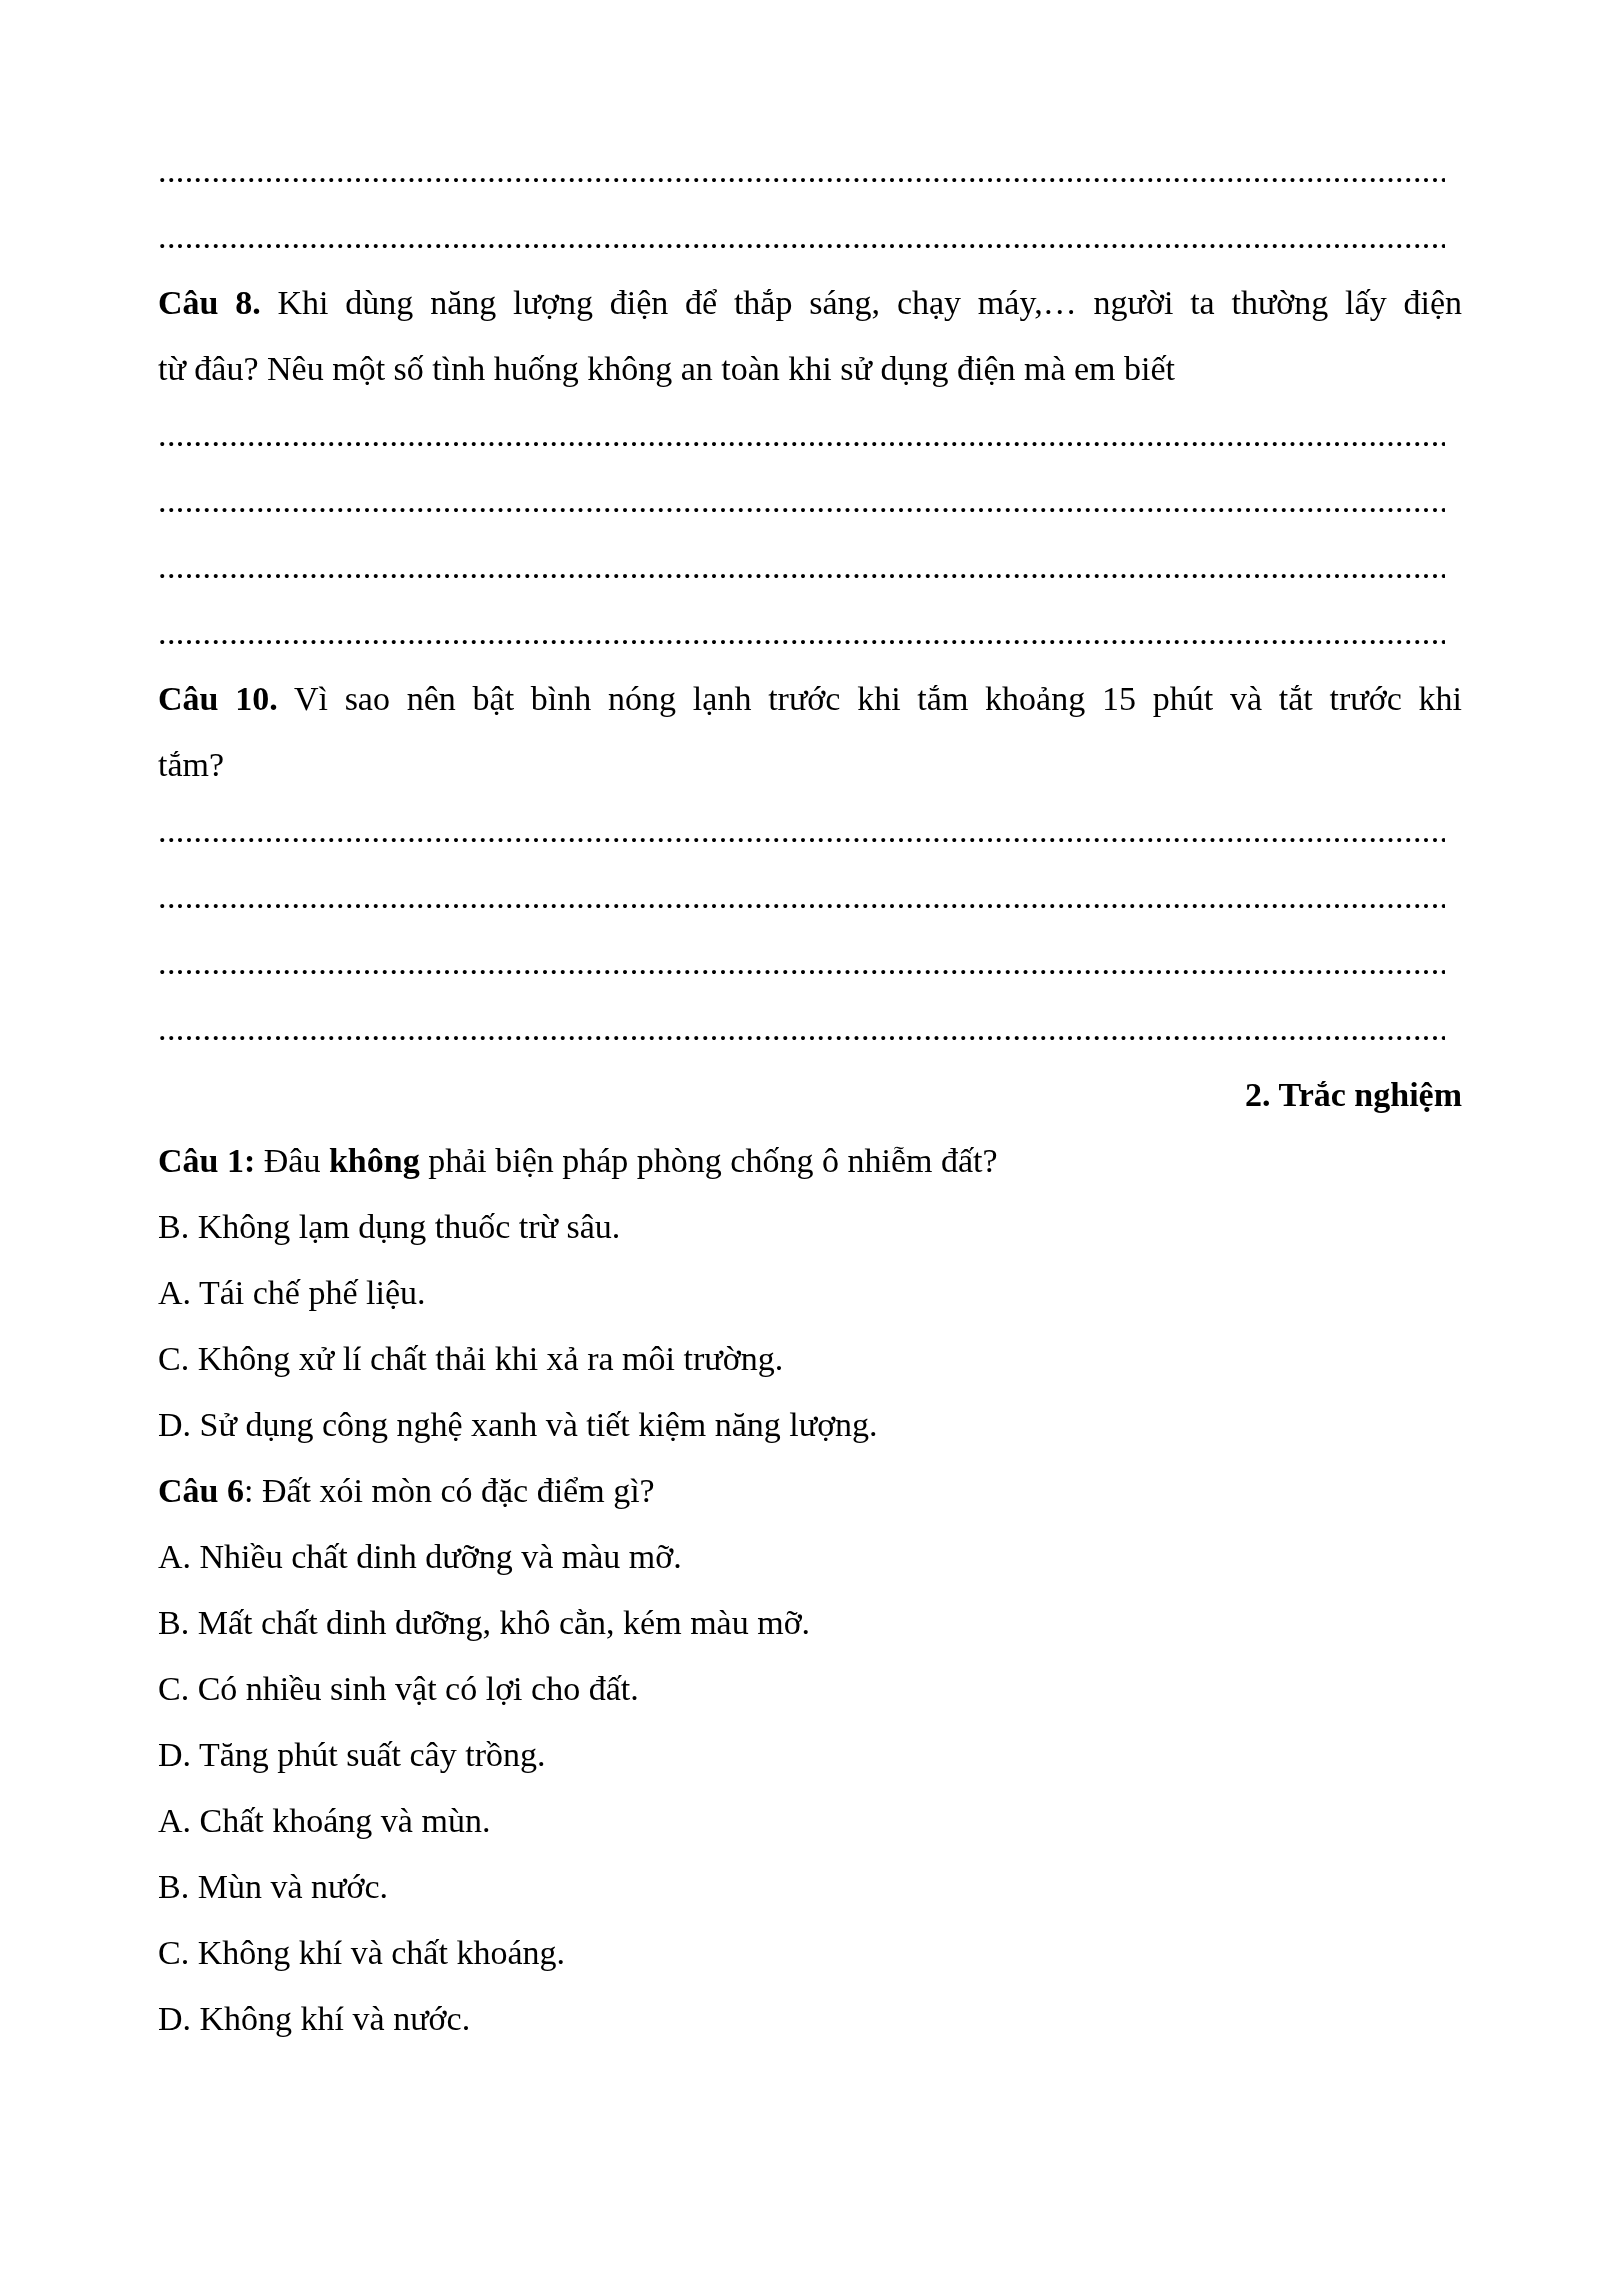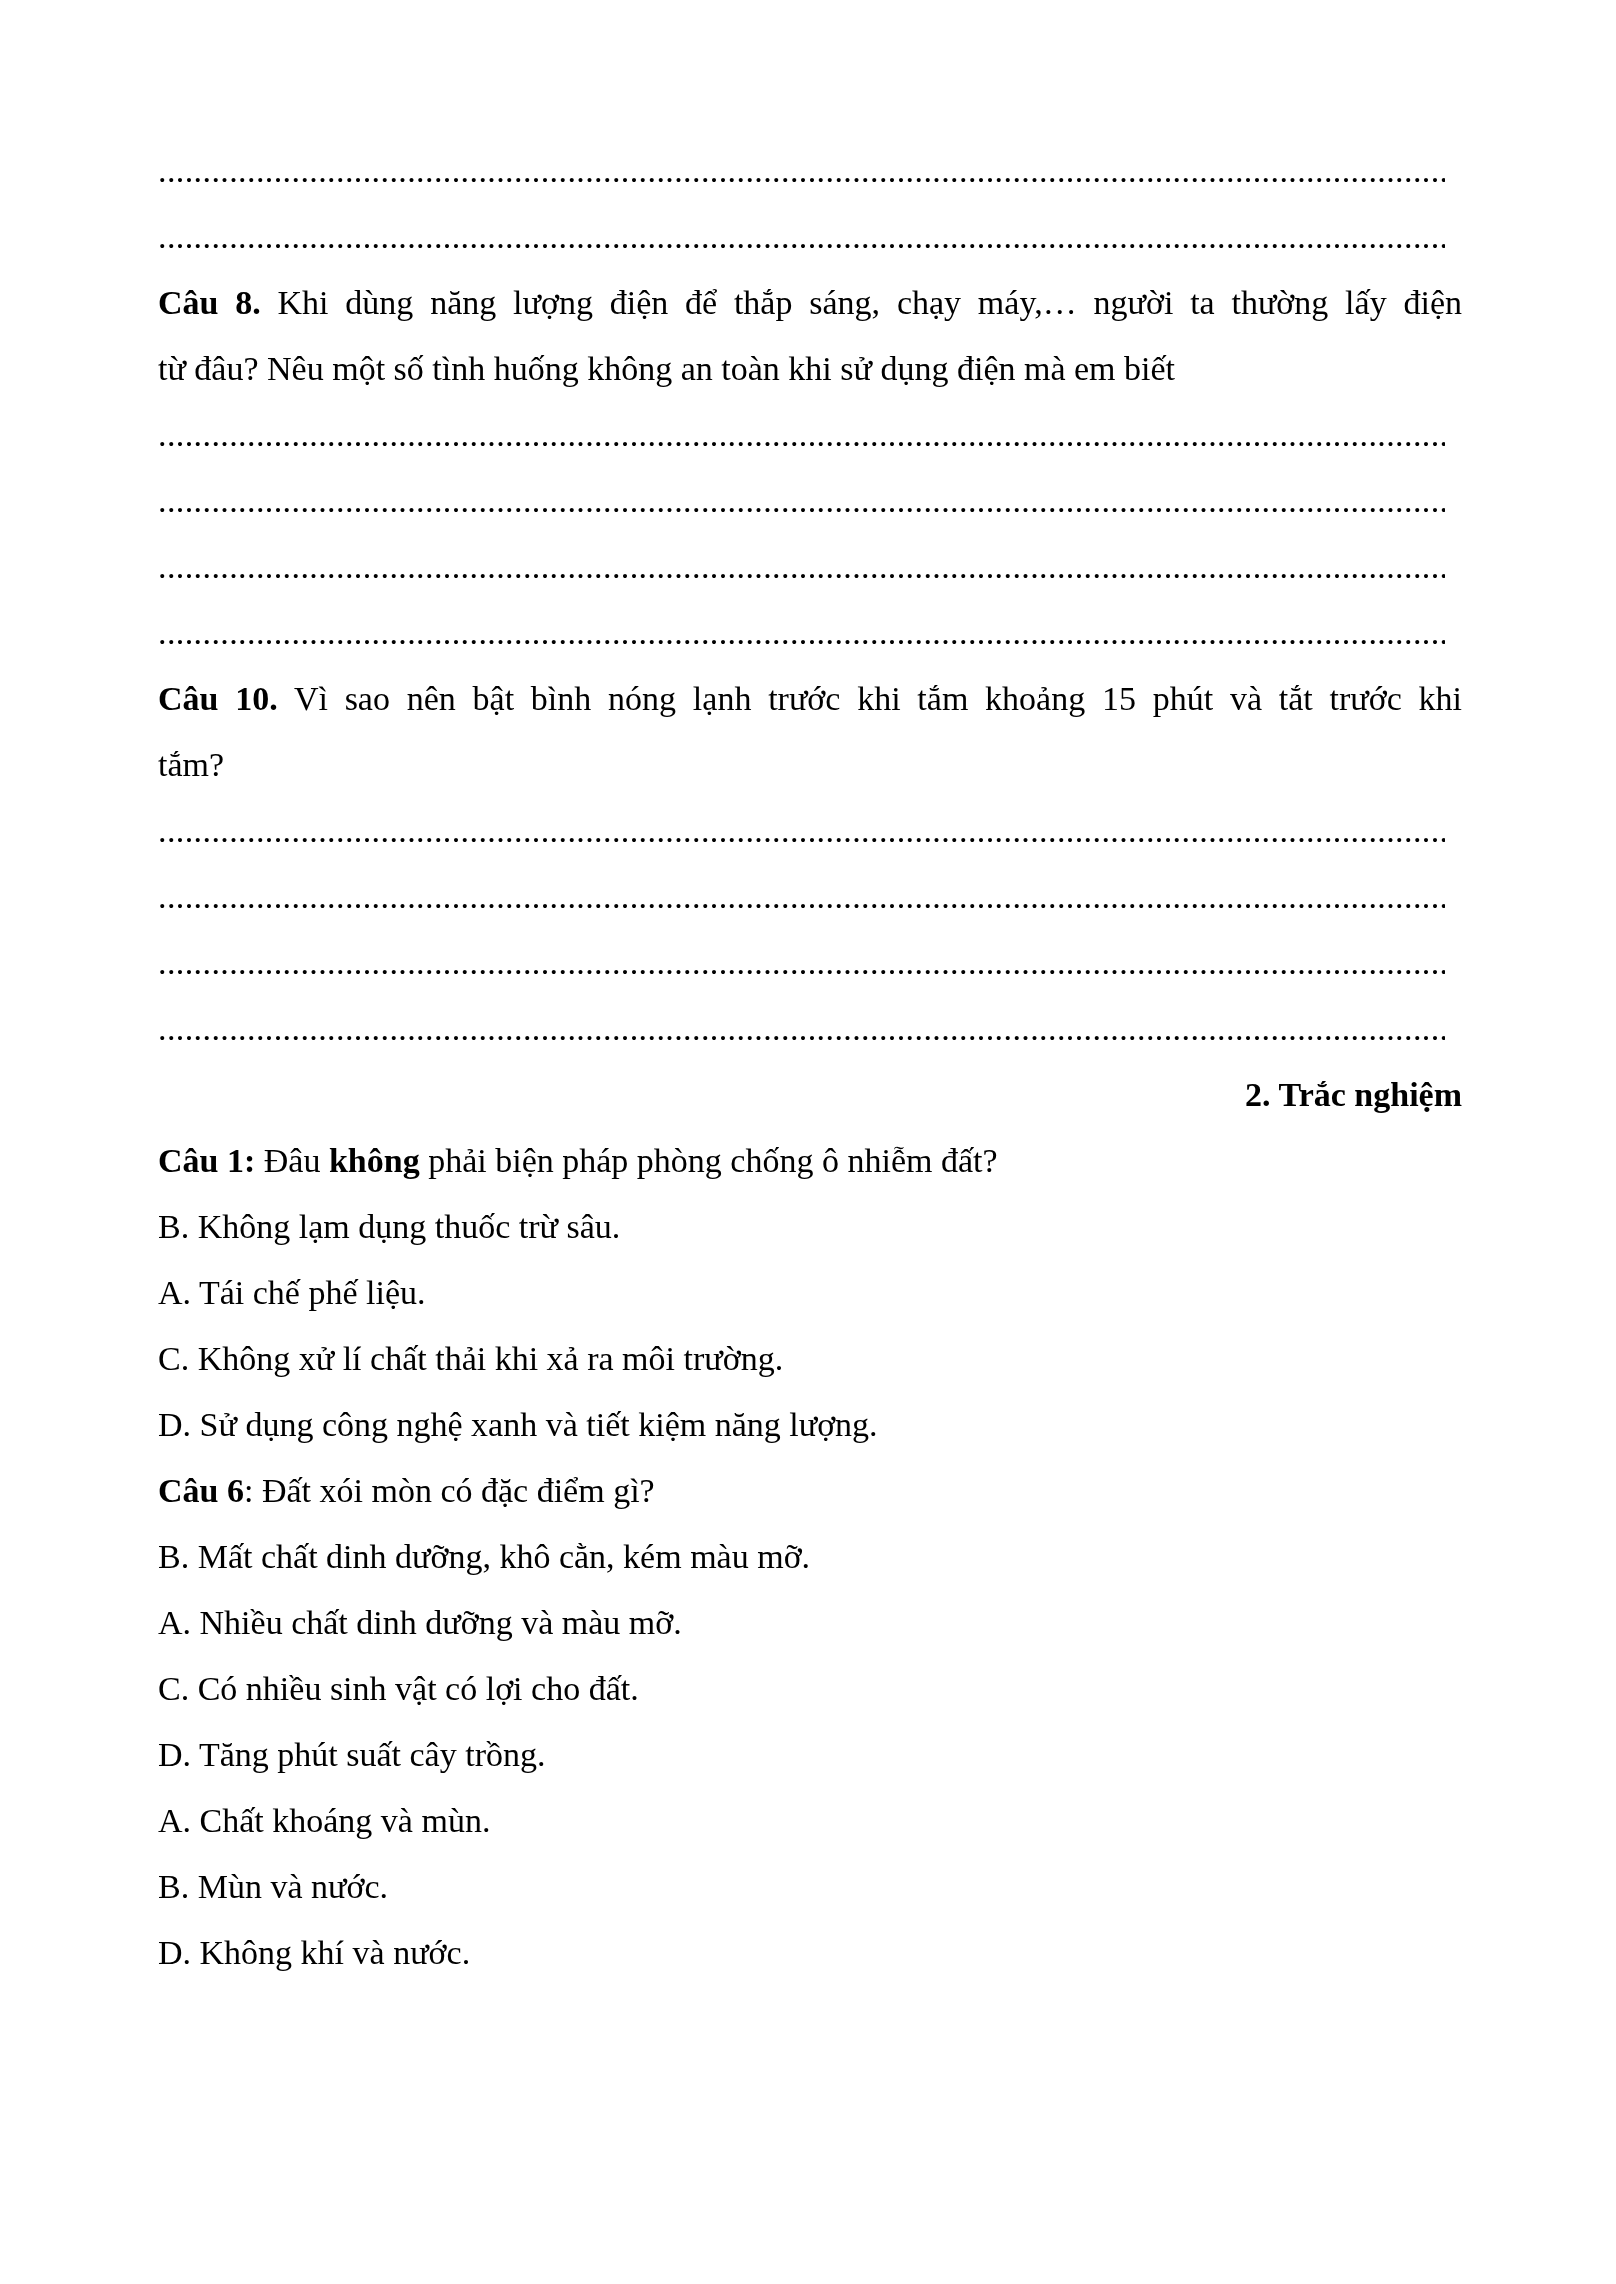--- a/index.html
+++ b/index.html
@@ -61,23 +61,24 @@
 
   <div class="line b">2. Trắc nghiệm</div>
 
   <div class="line"><span class="b">Câu 1:</span><span> Đâu </span><span class="b">không</span><span> phải biện pháp phòng chống ô nhiễm đất?</span></div>
   <div class="line">B. Không lạm dụng thuốc trừ sâu.</div>
   <div class="line">A. Tái chế phế liệu.</div>
   <div class="line">C. Không xử lí chất thải khi xả ra môi trường.</div>
   <div class="line">D. Sử dụng công nghệ xanh và tiết kiệm năng lượng.</div>
 
   <div class="line"><span class="b">Câu 6</span><span>: Đất xói mòn có đặc điểm gì?</span></div>
+  <div class="line">A. Nhiều chất dinh dưỡng và màu mỡ.</div>
   <div class="line">B. Mất chất dinh dưỡng, khô cằn, kém màu mỡ.</div>
-  <div class="line">A. Nhiều chất dinh dưỡng và màu mỡ.</div>
   <div class="line">C. Có nhiều sinh vật có lợi cho đất.</div>
   <div class="line">D. Tăng phút suất cây trồng.</div>
 
   <div class="line">A. Chất khoáng và mùn.</div>
   <div class="line">B. Mùn và nước.</div>
+  <div class="line">C. Không khí và chất khoáng.</div>
   <div class="line">D. Không khí và nước.</div>
 
 </div>
 
 
 </body></html>

